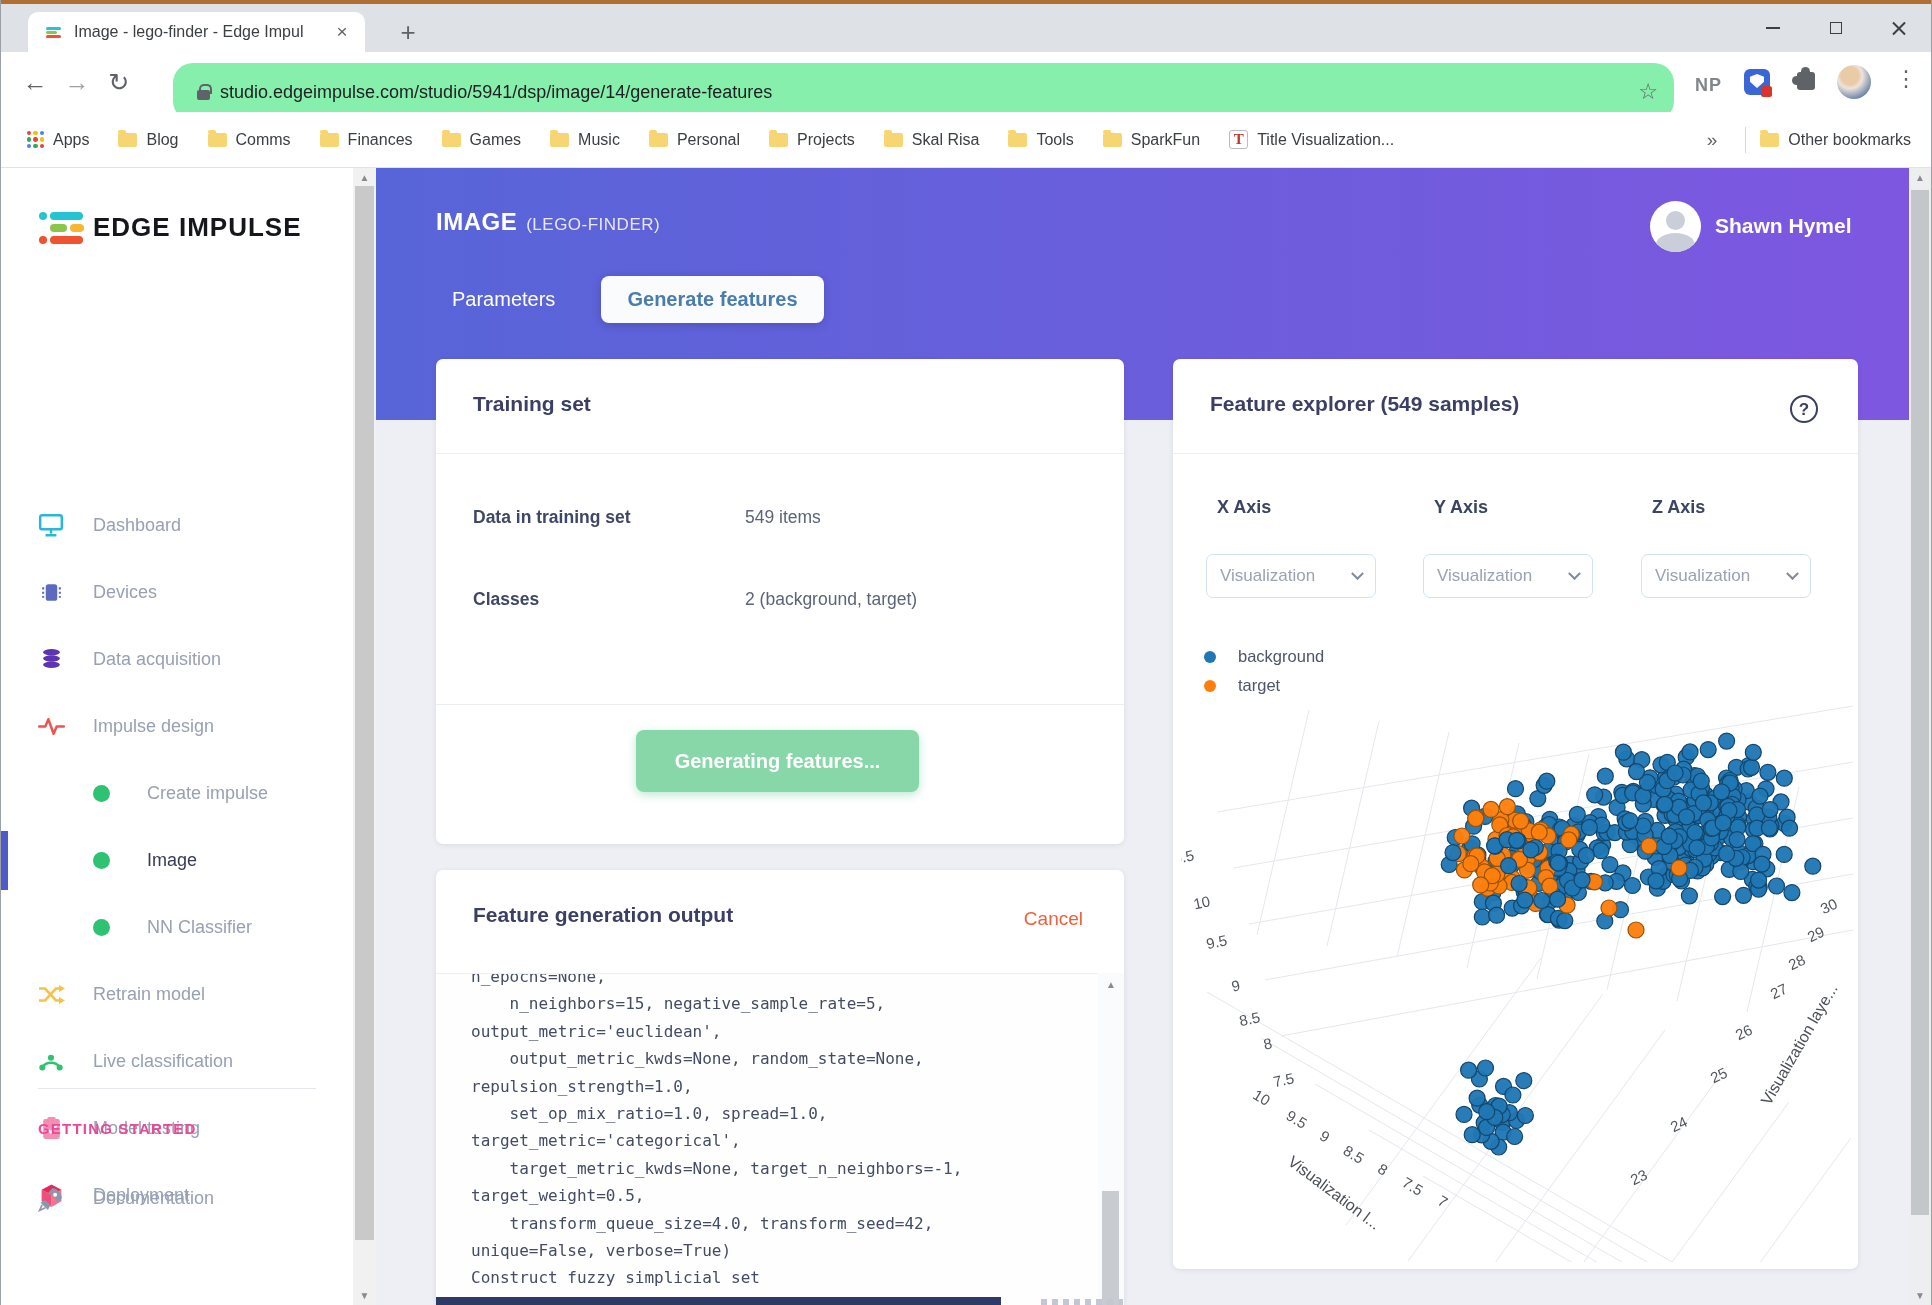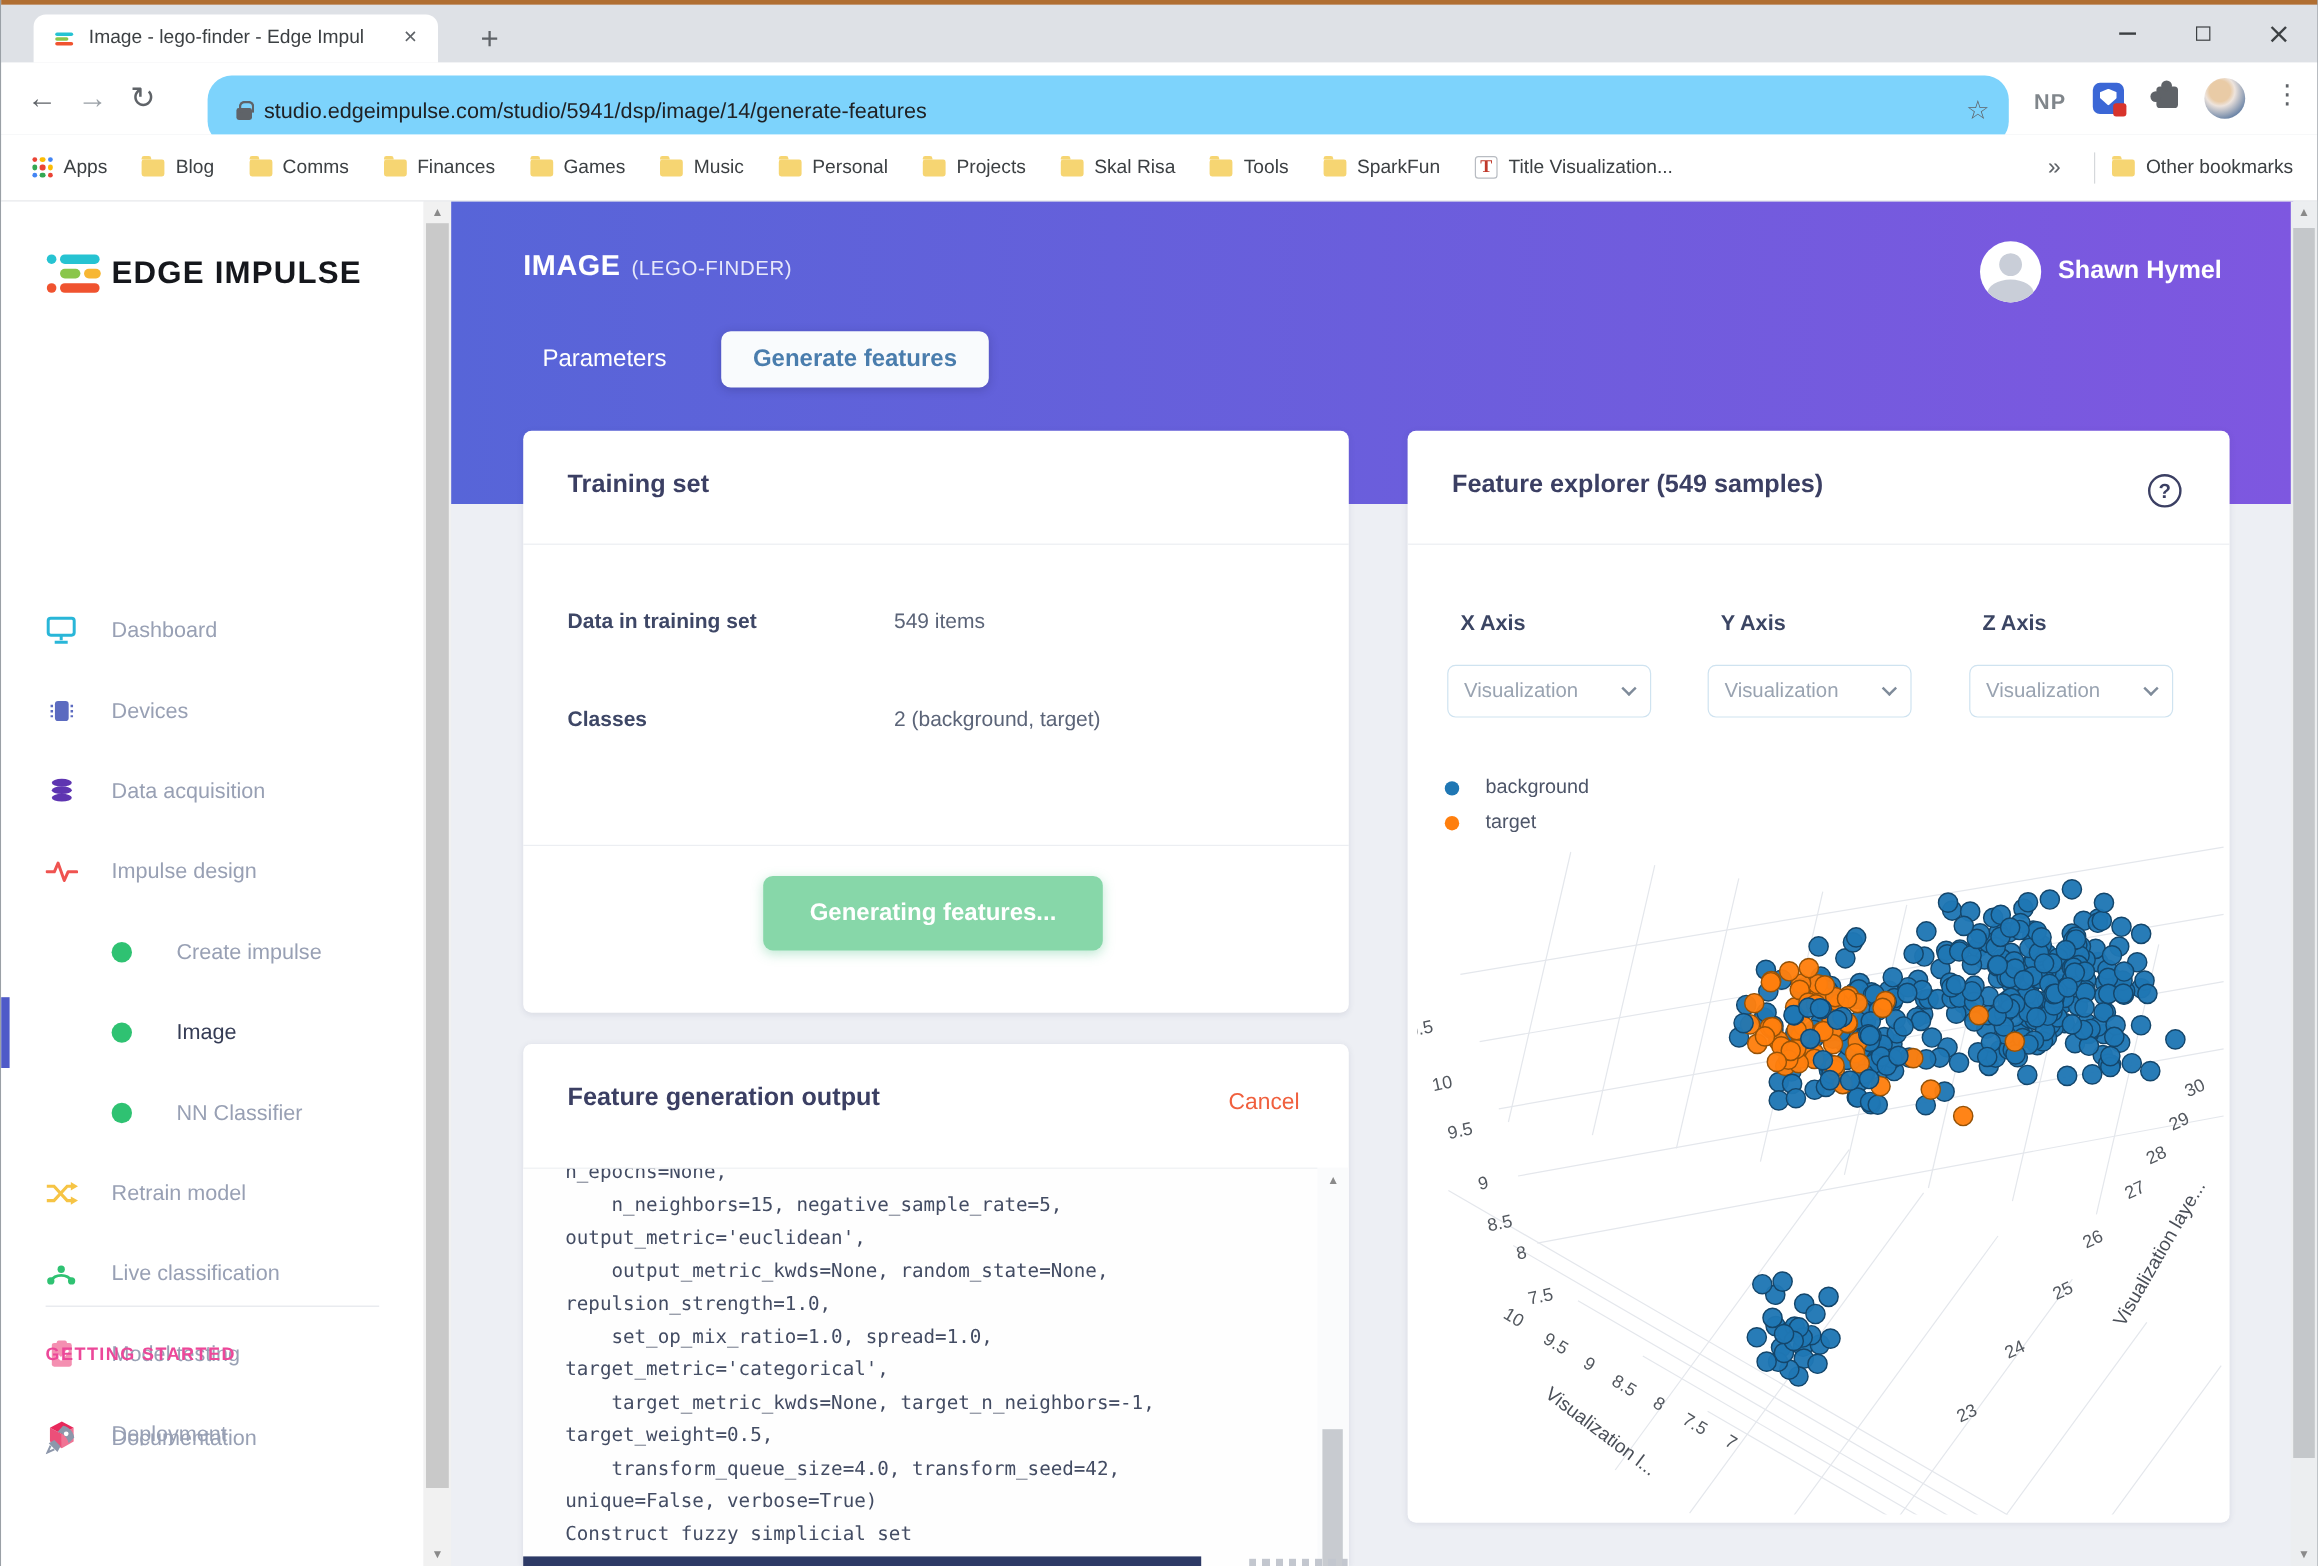--- a/index.html
+++ b/index.html
@@ -27,21 +27,21 @@
   .wc-min i { width:14px; height:2px; background:#3c4043; display:block; }
   .wc-max i { width:12px; height:12px; border:1.6px solid #3c4043; display:block; }
   .wc-close i { position:relative; width:14px; height:14px; display:block; }
   .wc-close i::before,.wc-close i::after{ content:""; position:absolute; left:6px; top:-1px; width:2px; height:17px; background:#3c4043; }
   .wc-close i::before{ transform:rotate(45deg);} .wc-close i::after{ transform:rotate(-45deg);}
 
   
   .toolbar { position:absolute; left:0; top:52px; width:100%; height:60px; background:#fff; }
   .nav-ic { position:absolute; top:14px; width:32px; height:32px; font-size:25px; color:#5f6368;
     text-align:center; line-height:32px; }
-  .addr { position:absolute; left:172px; top:11px; width:1501px; height:58px; background:#7dd3fc;
+  .addr { position:absolute; left:172px; top:11px; width:1501px; height:58px; background:#86efac;
     border-radius:20px; display:flex; align-items:center; padding:0 16px; }
   .lock { position:relative; width:13px; height:10px; background:#5f6368; border-radius:2px; margin:6px 10px 0 8px; }
   .lock::before { content:""; position:absolute; left:2px; top:-6px; width:9px; height:8px;
     border:2px solid #5f6368; border-bottom:none; border-radius:5px 5px 0 0; }
   .url { flex:1; font-size:18px; color:#202124; white-space:nowrap; overflow:hidden; }
   .star { font-size:22px; color:#5f6368; margin-left:10px; }
   .ext-badge { position:absolute; left:1694px; top:23px; font-size:18px; font-weight:bold; color:#80868b; letter-spacing:1px; }
   .shield-ext { position:absolute; left:1743px; top:17px; width:26px; height:26px; background:#3b67d6; border-radius:6px; }
   .shield-ext::before { content:""; position:absolute; left:6px; top:5px; width:14px; height:14px; background:#fff;
     clip-path:polygon(50% 0,100% 20%,100% 55%,50% 100%,0 55%,0 20%); }
@@ -132,21 +132,21 @@
   .console-lines div { font-family:"DejaVu Sans Mono","Liberation Mono",monospace; font-size:16px;
     line-height:27.4px; color:#434c63; white-space:pre; }
   .console-scroll { position:absolute; left:662px; top:103px; width:26px; height:332px; background:#fafbfc; }
   .console-scroll .thumb { position:absolute; left:4px; top:218px; width:17px; height:114px; background:#c8cbd0; }
   .console-bar { position:absolute; left:0; top:427px; width:565px; height:8px; background:#2d3a66; }
   .console-smudge { position:absolute; left:605px; top:429px; width:82px; height:6px;
     background:repeating-linear-gradient(90deg,#c3c7cf 0 6px,transparent 6px 11px); }
 
   .help-circle { position:absolute; left:617px; top:36px; width:28px; height:28px; border:2.2px solid #3b3f63;
     border-radius:50%; color:#3b3f63; font-size:17px; font-weight:bold; text-align:center; line-height:25px; }
-  .axis-col { position:absolute; top:150px; font-size:18px; font-weight:600; color:#3b4563; }
+  .axis-col { position:absolute; top:138px; font-size:18px; font-weight:600; color:#3b4563; }
   .axis-select { position:absolute; top:195px; width:170px; height:44px; background:#fff; border:1.6px solid #cfe3f0;
     border-radius:7px; display:flex; align-items:center; padding:0 13px; }
   .axis-select .val { flex:1; font-size:17px; color:#99a3b1; white-space:nowrap; overflow:hidden; width:118px; }
   .chev { width:9px; height:9px; border-right:2px solid #7f8b9a; border-bottom:2px solid #7f8b9a;
     transform:rotate(45deg) translate(-2px,-2px); flex:none; }
   .legend-row { position:absolute; left:31px; display:flex; align-items:center; }
   .legend-dot { width:12px; height:12px; border-radius:50%; margin-right:22px; }
   .legend-lbl { font-size:16.5px; color:#4d5568; }
   #plot { position:absolute; left:8px; top:341px; overflow:hidden; }
   #plot text { font-family:"Liberation Sans",sans-serif; }

